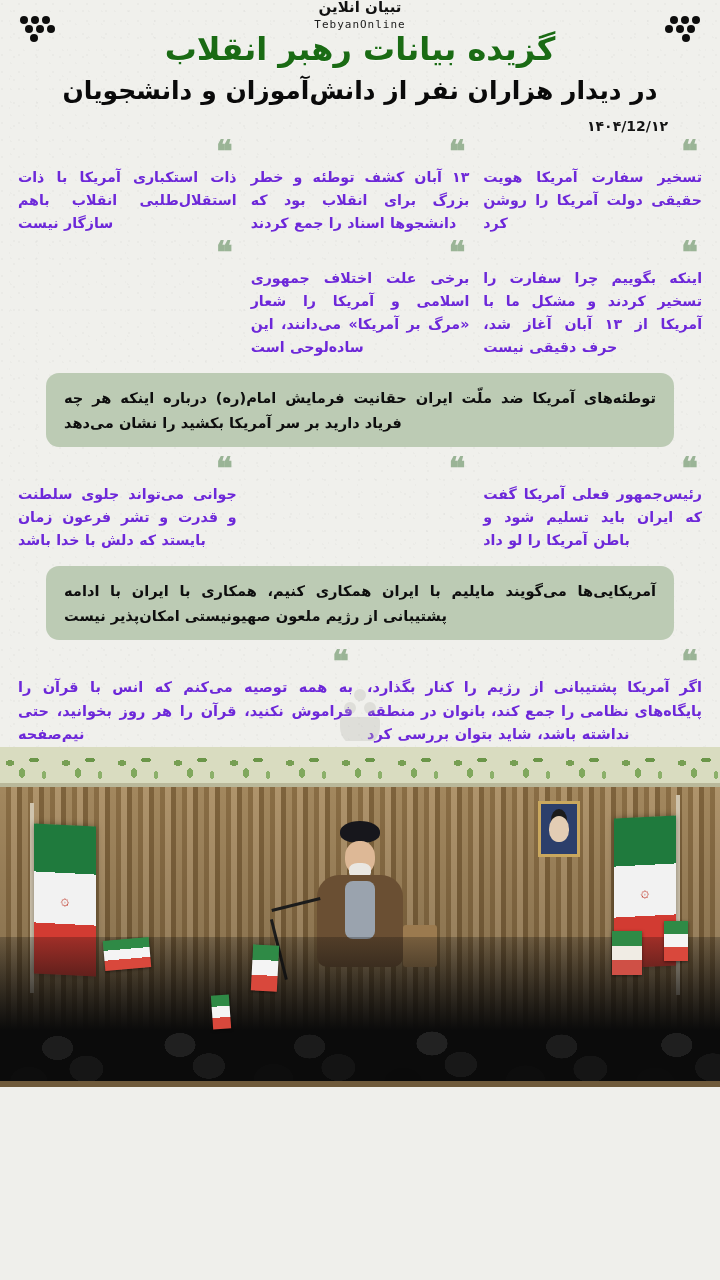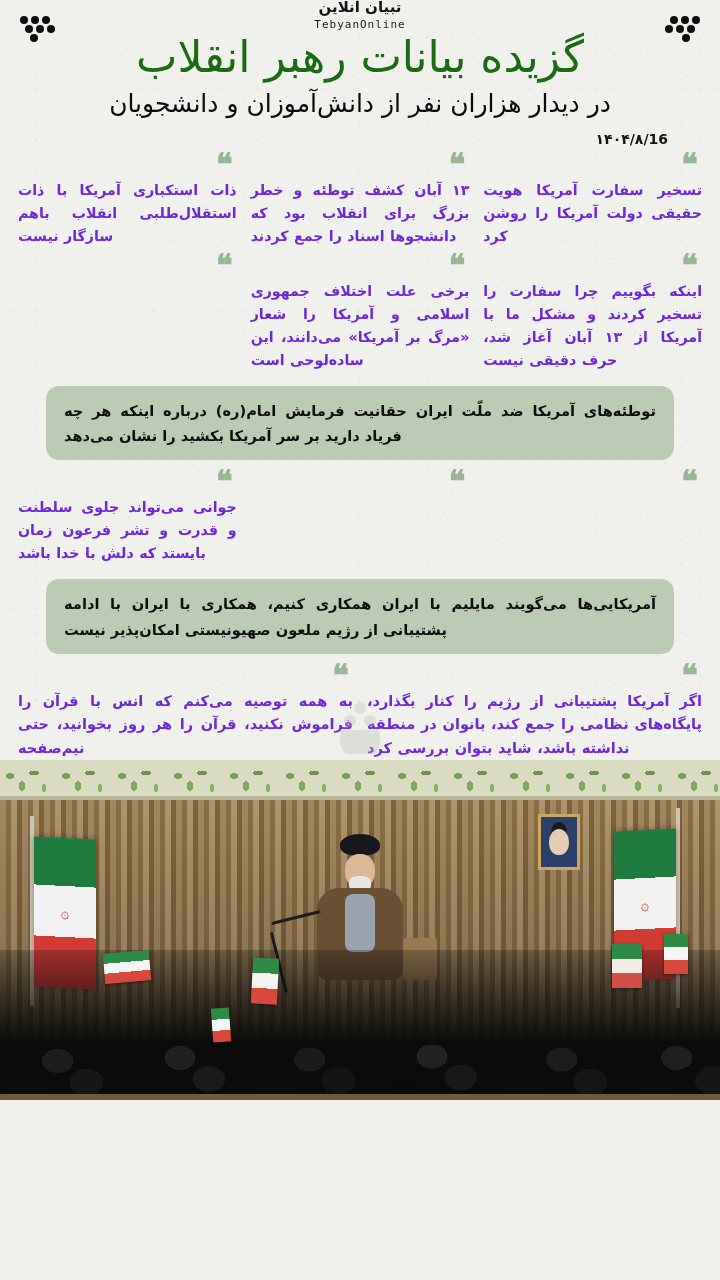--- a/index.html
+++ b/index.html
@@ -52,27 +52,27 @@
   .corner-dots.left { left:20px; }
   .corner-dots.right{ right:20px; }
   .corner-dots span{
     position:absolute; width:8px; height:8px; border-radius:50%;
     background:#0d0d0d;
   }
 
   
   .title-main{
     text-align:center; color:#1a6b14;
-    font-size:44px; font-weight:normal; line-height:1.12;
+    font-size:32px; font-weight:bold; line-height:1.12;
     margin-top:2px; letter-spacing:-.5px; direction:rtl;
     text-shadow:0 1px 0 rgba(255,255,255,.5);
   }
   .title-sub{
     text-align:center; color:#0a0a0a;
-    font-size:25px; font-weight:normal; line-height:1.2;
+    font-size:25px; font-weight:bold; line-height:1.2;
     margin-top:8px; direction:rtl;
   }
   .date-line{
     margin-top:12px; padding-right:34px;
     font-size:14px; font-weight:bold; color:#141414; direction:rtl;
   }
 
   
   .quote-row{
     display:flex; direction:rtl; gap:14px; margin-top:6px;
@@ -277,21 +277,21 @@
       <span style="right:16px;top:9px"></span>
       <span style="right:27px;top:9px"></span>
       <span style="right:10px;top:18px"></span>
     </div>
   </div>
 
   <div class="content">
 
     <h1 class="title-main">گزیده بیانات رهبر انقلاب</h1>
     <h2 class="title-sub">در دیدار هزاران نفر از دانش‌آموزان و دانشجویان</h2>
-    <div class="date-line">۱۴۰۴/۸/16</div>
+    <div class="date-line">۱۴۰۴/12/۱۲</div>
 
     <div class="quote-row">
       <div class="quote-cell">
         <div class="qmark">❝</div>
         <div class="quote-text">تسخیر سفارت آمریکا هویت حقیقی دولت آمریکا را روشن کرد</div>
       </div>
       <div class="quote-cell">
         <div class="qmark">❝</div>
         <div class="quote-text">۱۳ آبان کشف توطئه و خطر بزرگ برای انقلاب بود که دانشجوها اسناد را جمع کردند</div>
       </div>
@@ -313,20 +313,21 @@
       <div class="quote-cell">
         <div class="qmark">❝</div>
       </div>
     </div>
 
     <div class="banner">توطئه‌های آمریکا ضد ملّت ایران حقانیت فرمایش امام(ره) درباره اینکه هر چه فریاد دارید بر سر آمریکا بکشید را نشان می‌دهد</div>
 
     <div class="quote-row">
       <div class="quote-cell">
         <div class="qmark">❝</div>
+        <div class="quote-text">رئیس‌جمهور فعلی آمریکا گفت که ایران باید تسلیم شود و باطن آمریکا را لو داد</div>
       </div>
       <div class="quote-cell">
         <div class="qmark">❝</div>
       </div>
       <div class="quote-cell">
         <div class="qmark">❝</div>
         <div class="quote-text">جوانی می‌تواند جلوی سلطنت و قدرت و تشر فرعون زمان بایستد که دلش با خدا باشد</div>
       </div>
     </div>
 

